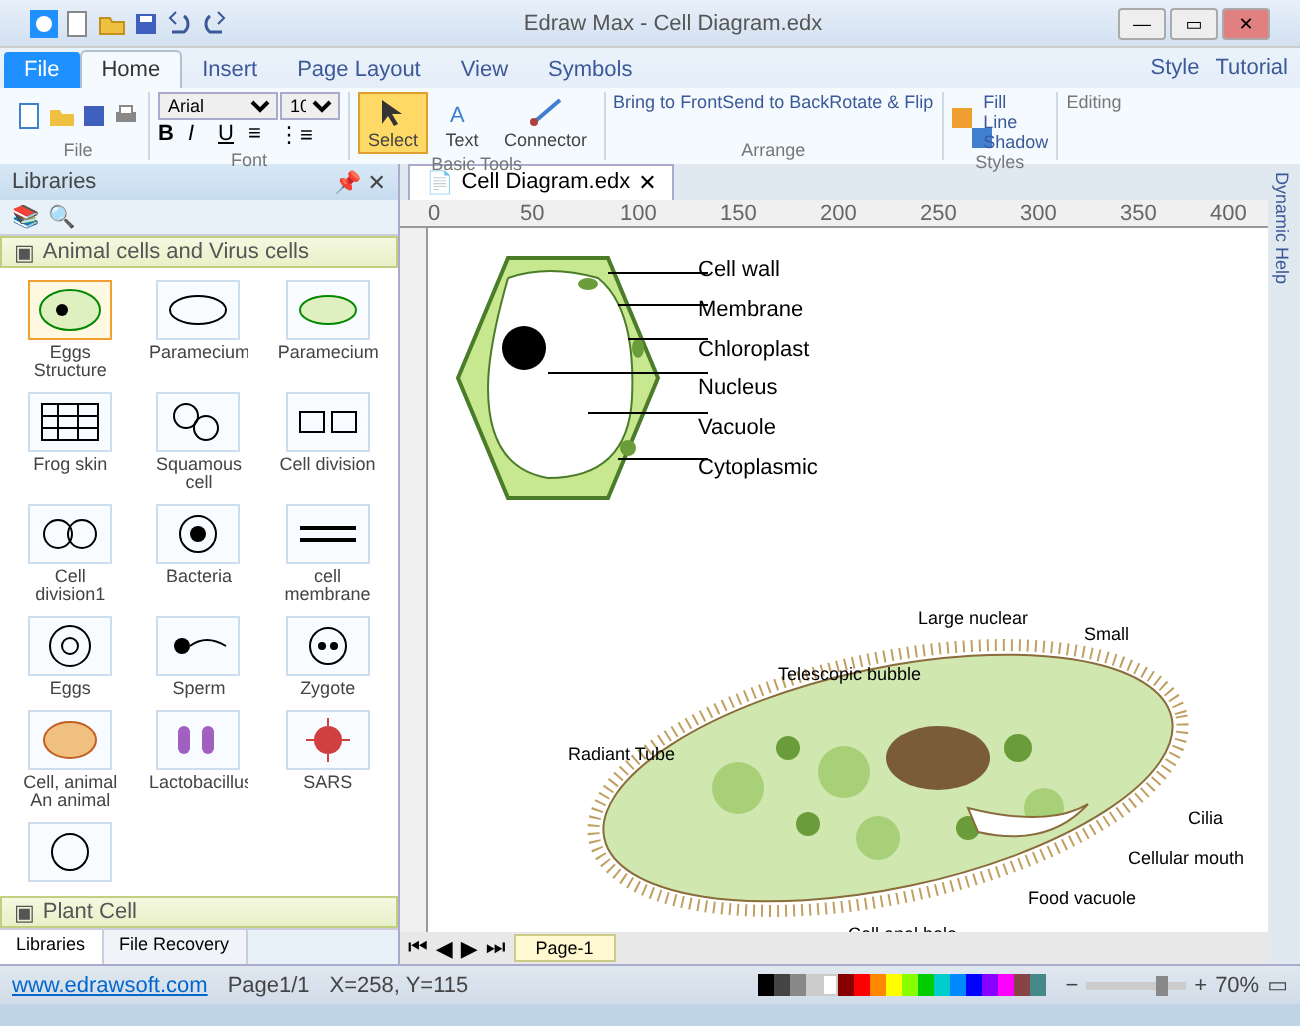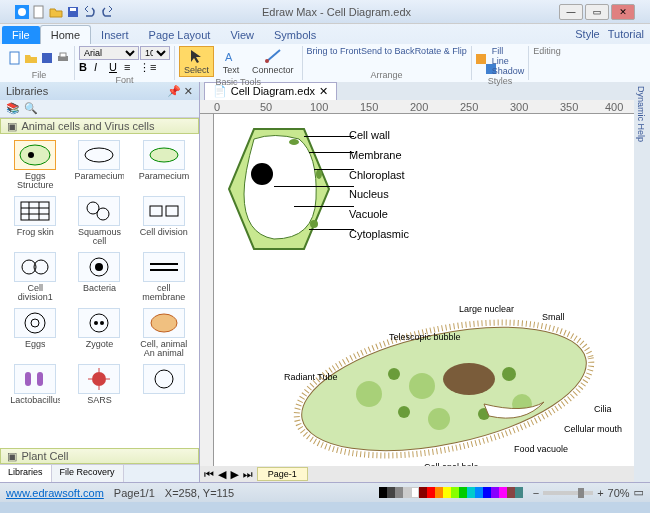--- a/index.html
+++ b/index.html
@@ -331,20 +331,29 @@
             <svg width="36" height="26">
               <circle cx="18" cy="13" r="10" fill="none" stroke="#000"></circle>
               <circle cx="18" cy="13" r="4" fill="none" stroke="#000"></circle>
             </svg>
           </div>
           <div class="slbl">Eggs</div>
         </div>
       <div class="shape">
           <div class="sicon">
             <svg width="36" height="26">
+              <circle cx="10" cy="13" r="4" fill="#000"></circle>
+              <path d="M14 13q8 -6 18 0" fill="none" stroke="#000"></path>
+            </svg>
+          </div>
+          <div class="slbl">Sperm</div>
+        </div>
+      <div class="shape">
+          <div class="sicon">
+            <svg width="36" height="26">
               <circle cx="18" cy="13" r="9" fill="none" stroke="#000"></circle>
               <circle cx="15" cy="13" r="2" fill="#000"></circle>
               <circle cx="21" cy="13" r="2" fill="#000"></circle>
             </svg>
           </div>
           <div class="slbl">Zygote</div>
         </div>
       <div class="shape">
           <div class="sicon">
             <svg width="36" height="26">

